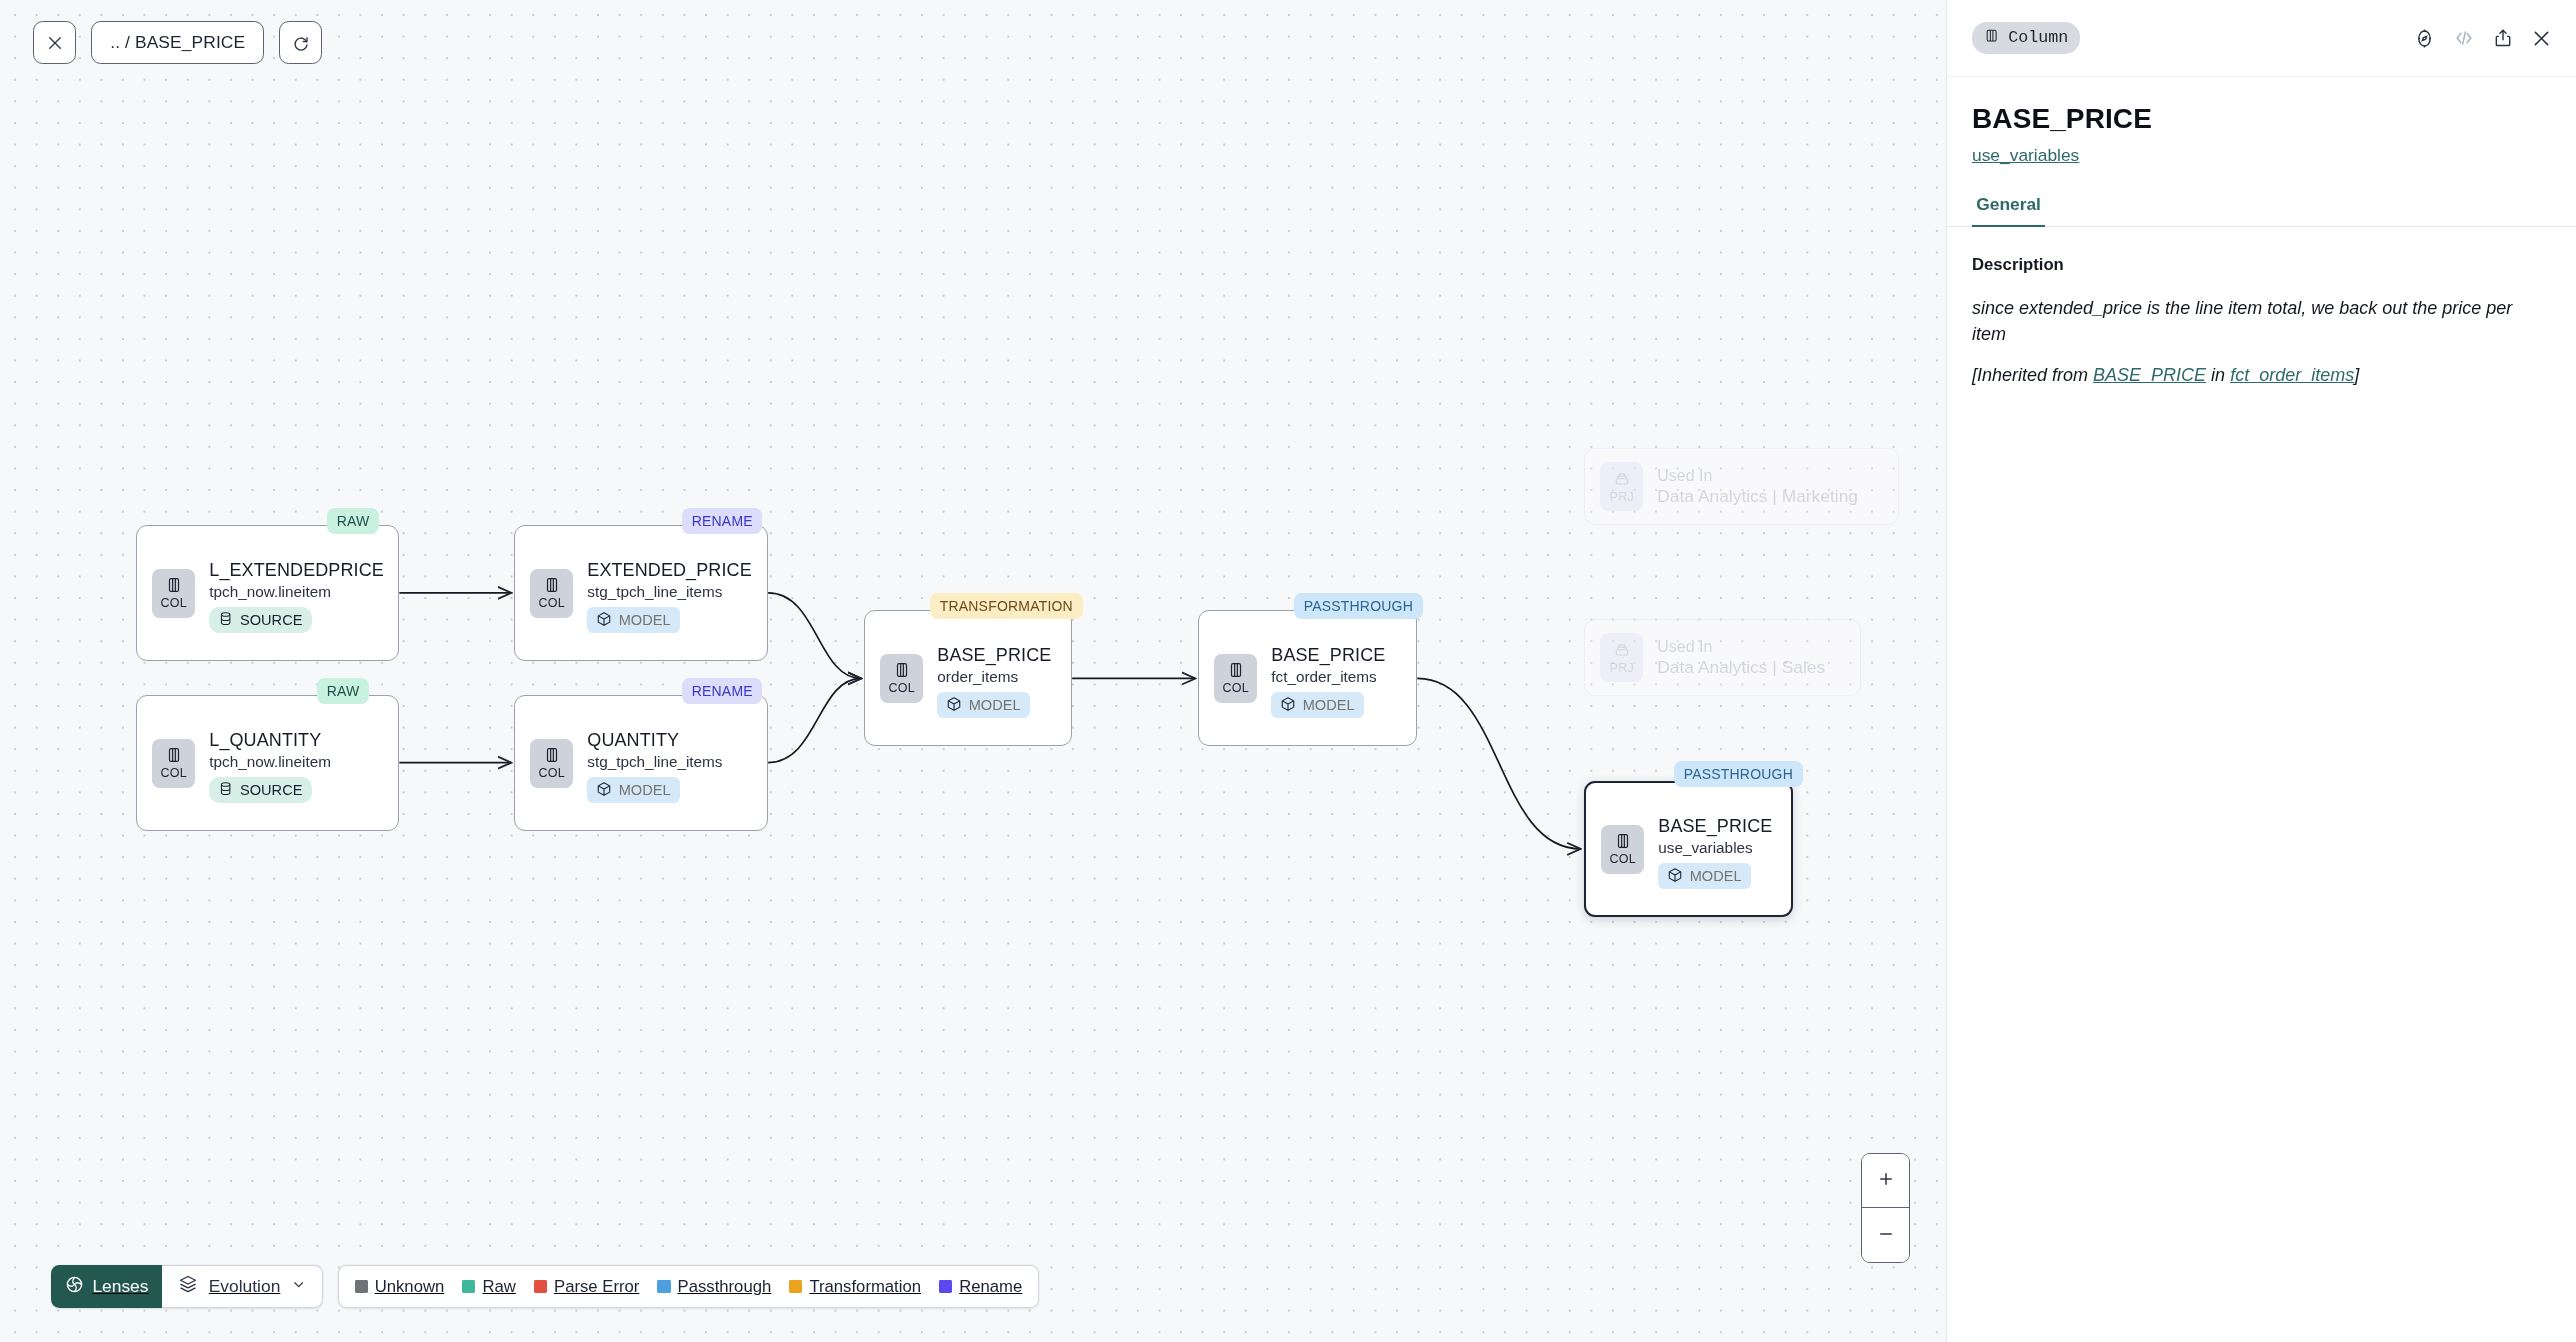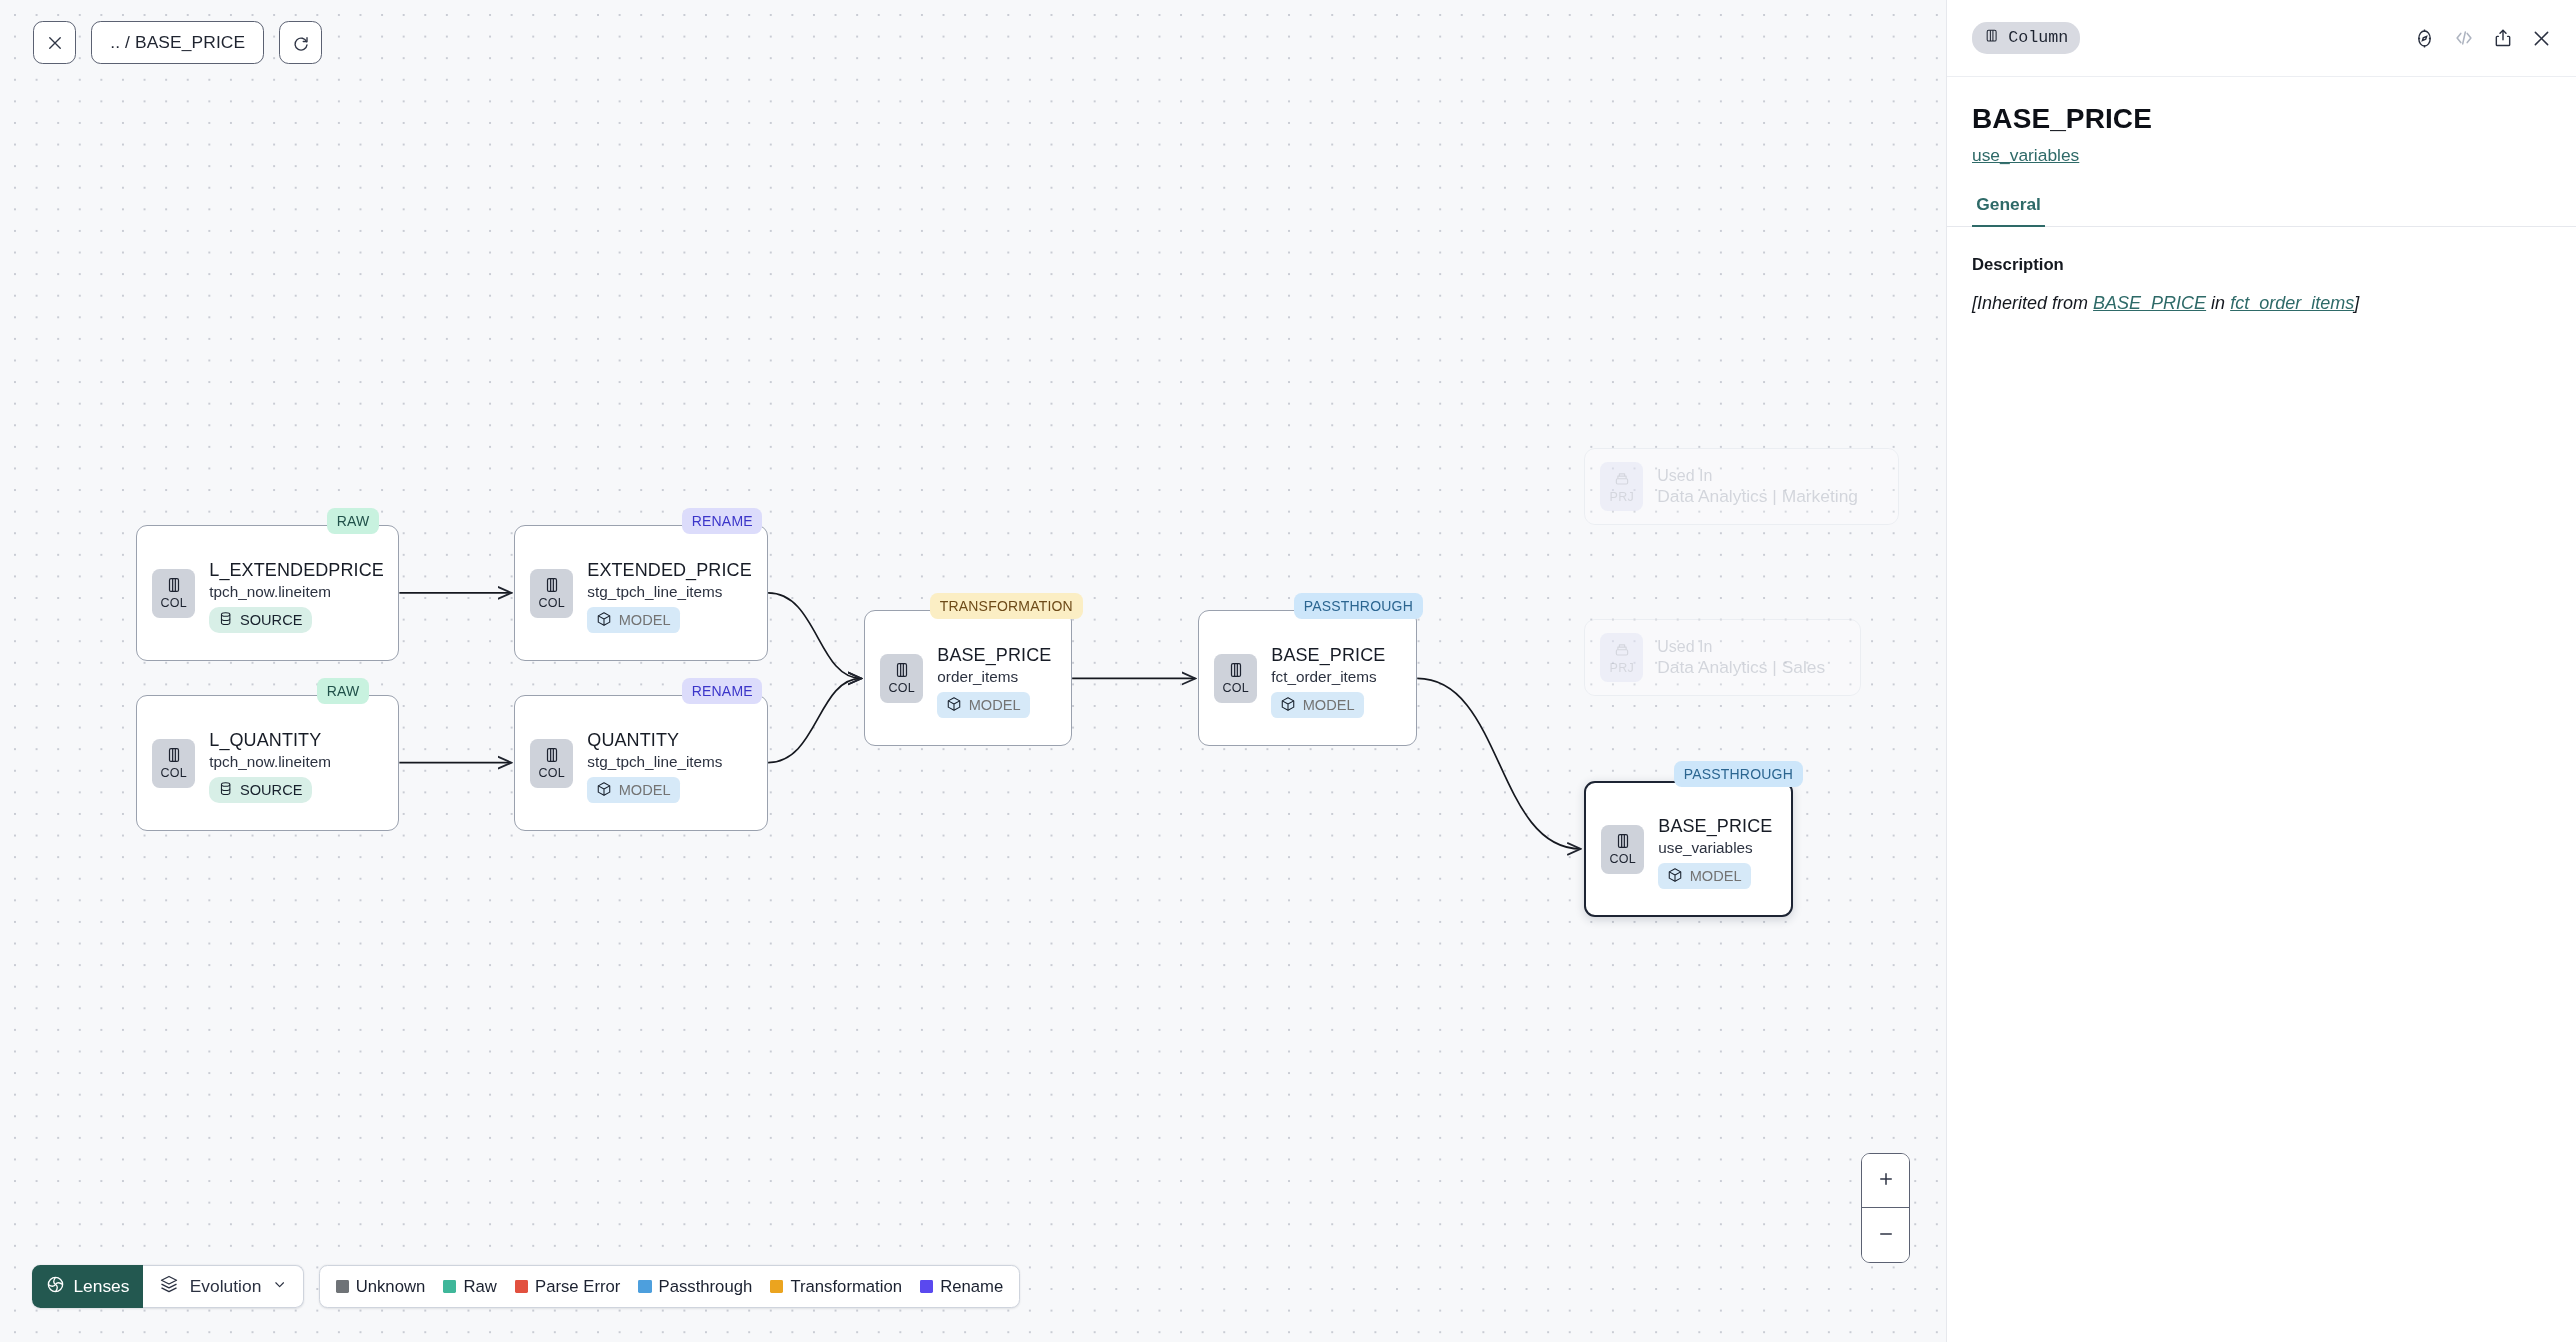--- a/index.html
+++ b/index.html
@@ -72,21 +72,21 @@
   .usedin {
     position: absolute; border: 1.1px solid #e3e6ec; border-radius: 11px;
     background: rgba(255,255,255,.42); display: flex; align-items: center; gap: 14px;
     padding: 0 15.3px; opacity: .55; z-index: 8;
   }
   .usedin .kind-badge { background: #e6e7f6; color: #b9bcc8; }
   .usedin-label { font-size: 16px; color: #b6bac4; line-height: 1.25; }
   .usedin-name  { font-size: 17.4px; color: #b6bac4; line-height: 1.25; }
 
   
-  .bottom-bar { position: absolute; left: 32px; bottom: 35px; display: flex; align-items: stretch; gap: 15.3px; z-index: 30; }
+  .bottom-bar { position: absolute; left: 51px; bottom: 35px; display: flex; align-items: stretch; gap: 15.3px; z-index: 30; text-decoration: underline; }
   .lens-group { display: flex; align-items: stretch; border-radius: 8.4px; box-shadow: 0 0.7px 2.1px rgba(20,25,40,.12); }
   .lens-btn {
     background: #235850; color: #ffffff; border-radius: 8.4px 0 0 8.4px;
     display: flex; align-items: center; gap: 8.4px; padding: 0 14px; font-size: 17.4px; cursor: pointer;
   }
   .evo-btn {
     background: #ffffff; border: 1px solid #cfd4dd; border-left: none; border-radius: 0 8.4px 8.4px 0;
     display: flex; align-items: center; gap: 11px; padding: 0 15.3px; font-size: 17.4px; color: #2b3141;
     height: 43px; cursor: pointer;
   }
@@ -489,19 +489,20 @@
 
     <div class="panel-title">BASE_PRICE</div>
     <a class="panel-link">use_variables</a>
 
     <div class="tabs">
       <div class="tab">General</div>
     </div>
 
     <div class="section">
       <div class="section-title">Description</div>
+      <div class="desc">since extended_price is the line item total, we back out the price per item</div>
       <div class="desc-src">
         <span>[Inherited from </span><a>BASE_PRICE</a><span> in </span><a>fct_order_items</a><span>]</span>
       </div>
     </div>
   </div>
 </div>
 
 
 </body></html>

